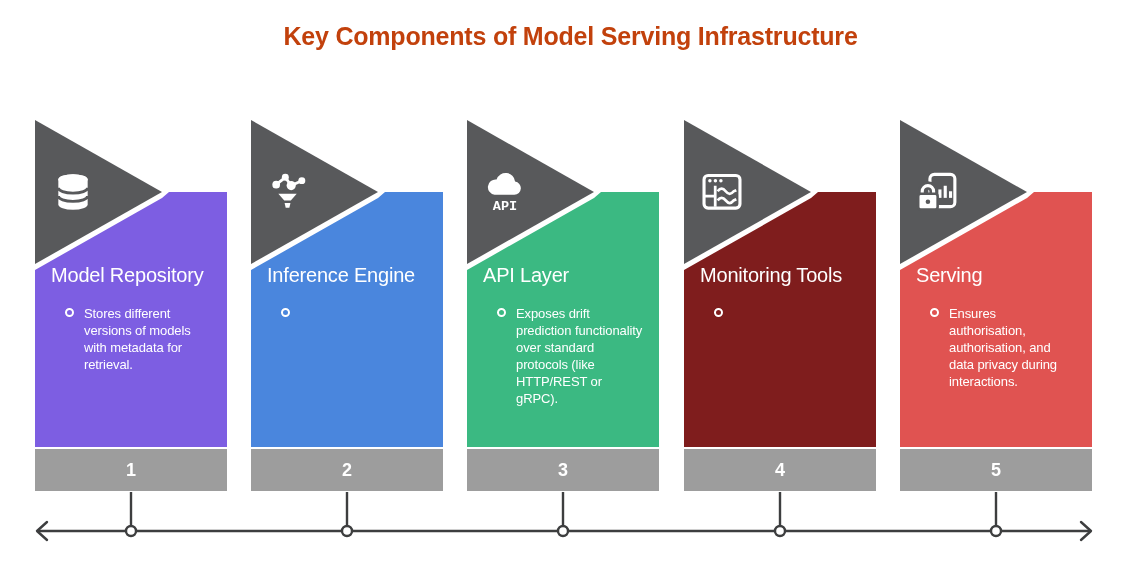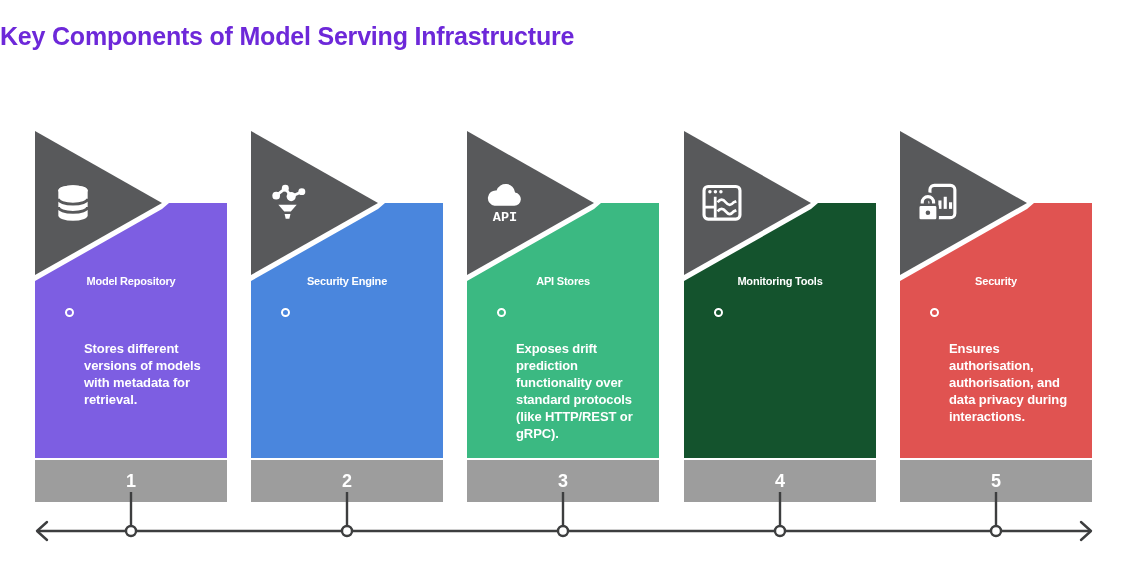--- a/index.html
+++ b/index.html
@@ -2,41 +2,41 @@
 <html><head>
 <meta charset="utf-8">
 <style>
   * { margin:0; padding:0; box-sizing:border-box; }
   html,body { background:#ffffff; }
   .stage {
     position:relative; width:1128px; height:580px; background:#fff; overflow:hidden;
     font-family:"Liberation Sans", sans-serif;
   }
   .main-title {
-    position:absolute; top:22px; left:0; width:100%; text-align:left;
-    font-size:25px; font-weight:bold; color:#6d28d9; letter-spacing:-0.2px;
+    position:absolute; top:22px; left:0; width:100%; text-align:center;
+    font-size:25px; font-weight:bold; color:#c2410c; letter-spacing:-0.2px;padding-left:13px;
   }
-  .card { position:absolute; top:11px; width:192px; height:412px; }
+  .card { position:absolute; top:0; width:192px; height:412px; }
   .tri {
     position:absolute; top:120px; left:0; width:127px; height:144px;
     background:#58595b; clip-path:polygon(0 0, 100% 50%, 0 100%);
   }
   .tri svg { position:absolute; left:16px; top:49px; width:44px; height:46px; }
   .body {
     position:absolute; top:192px; left:0; width:192px; height:255px;
     clip-path:polygon(0 78px, 127px 6px, 134px 0, 100% 0, 100% 100%, 0 100%);
     padding:72px 16px 0 16px; color:#fff;
   }
-  .body h3 { font-size:11px; font-weight:bold; text-align:center; letter-spacing:-0.2px; }
+  .body h3 { font-size:20px; font-weight:normal; text-align:left; letter-spacing:-0.2px; }
   .item { display:flex; margin:18px 0 0 14px; }
   .bullet {
     flex:0 0 auto; width:9px; height:9px; border:2.5px solid #fff; border-radius:50%;
     margin:3px 10px 0 0;
   }
-  .item p { font-size:13px; font-weight:bold; line-height:17px; width:142px; letter-spacing:-0.1px;margin-top:35px; }
+  .item p { font-size:13px; font-weight:normal; line-height:17px; width:142px; letter-spacing:-0.1px; }
   .numbar {
     position:absolute; top:449px; left:0; width:192px; height:42px; background:#9d9d9d;
     color:#fff; font-size:18px; font-weight:bold; text-align:center; line-height:42px;
   }
   .timeline { position:absolute; left:0; top:490px; width:1128px; height:80px; }
 </style>
 </head>
 <body>
 
 <div class="stage">
@@ -72,39 +72,39 @@
         </g>
         <circle cx="5" cy="8" r="2.1" fill="#fff"></circle>
         <circle cx="10" cy="4" r="1.9" fill="#fff"></circle>
         <circle cx="13.2" cy="8.5" r="2.5" fill="#fff"></circle>
         <circle cx="19" cy="5.8" r="1.9" fill="#fff"></circle>
         <path fill="#fff" d="M6.2 13 H16.2 L13 16.6 H9.4 Z"></path>
         <path fill="#fff" d="M9.6 18 H12.8 L12.2 20.6 H10.2 Z"></path>
       </svg>
     </div>
     <div class="body" style="background-color: rgb(74, 134, 221);">
-      <h3>Security Engine</h3>
+      <h3>Inference Engine</h3>
       <div class="item">
         <span class="bullet"></span>
       </div>
     </div>
     <div class="numbar">
       <span>2</span>
     </div>
   </div>
 
   <div class="card" style="left:467px">
     <div class="tri">
       <svg viewBox="0 0 24 24">
         <path fill="#fff" d="M6.3 13.5 h10.8 a3.6 3.6 0 0 0 .4-7.17 A5.2 5.2 0 0 0 7.4 5.2 A3.9 3.9 0 0 0 6.3 13.5 z"></path>
         <text x="12" y="21.6" text-anchor="middle" fill="#fff" font-size="7.4" font-weight="bold" font-family="Liberation Mono, monospace">API</text>
       </svg>
     </div>
     <div class="body" style="background-color: rgb(59, 185, 130);">
-      <h3>API Stores</h3>
+      <h3>API Layer</h3>
       <div class="item">
         <span class="bullet"></span>
         <p>Exposes drift prediction functionality over standard protocols (like HTTP/REST or gRPC).</p>
       </div>
     </div>
     <div class="numbar">
       <span>3</span>
     </div>
   </div>
 
@@ -114,21 +114,21 @@
         <rect x="2.2" y="3" width="19.6" height="17.8" rx="2.2" fill="none" stroke="#fff" stroke-width="1.7"></rect>
         <circle cx="5.4" cy="5.9" r="0.95" fill="#fff"></circle>
         <circle cx="8.4" cy="5.9" r="0.95" fill="#fff"></circle>
         <circle cx="11.4" cy="5.9" r="0.95" fill="#fff"></circle>
         <line x1="8.3" y1="8.6" x2="8.3" y2="20" stroke="#fff" stroke-width="1.5"></line>
         <line x1="2.6" y1="14.2" x2="8.3" y2="14.2" stroke="#fff" stroke-width="1.5"></line>
         <path d="M9.6 11.6 q2.2 -2.8 4.4 0 t4.4 0 l1.4 -0.6" fill="none" stroke="#fff" stroke-width="1.5"></path>
         <path d="M9.6 16.6 q2.2 -2.8 4.4 0 t4.4 0 l1.4 -0.6" fill="none" stroke="#fff" stroke-width="1.5"></path>
       </svg>
     </div>
-    <div class="body" style="background-color: #14532d;">
+    <div class="body" style="background-color: #7f1d1d;">
       <h3>Monitoring Tools</h3>
       <div class="item">
         <span class="bullet"></span>
       </div>
     </div>
     <div class="numbar">
       <span>4</span>
     </div>
   </div>
 
@@ -139,21 +139,21 @@
         <rect x="12.2" y="10.6" width="1.7" height="4.6" fill="#fff"></rect>
         <rect x="15.1" y="8.6" width="1.7" height="6.6" fill="#fff"></rect>
         <rect x="18" y="11.6" width="1.7" height="3.6" fill="#fff"></rect>
         <path d="M3.4 13.6 v-2 a3.1 3.1 0 0 1 6.2 0 v2" fill="none" stroke="#58595b" stroke-width="4.6"></path>
         <path d="M3.4 13.6 v-2 a3.1 3.1 0 0 1 6.2 0 v2" fill="none" stroke="#fff" stroke-width="1.7"></path>
         <rect x="1.2" y="13" width="10.6" height="8.6" rx="1.4" fill="#fff" stroke="#58595b" stroke-width="1.4"></rect>
         <circle cx="6.5" cy="17.3" r="1.25" fill="#58595b"></circle>
       </svg>
     </div>
     <div class="body" style="background-color: rgb(224, 83, 81);">
-      <h3>Security</h3>
+      <h3>Serving</h3>
       <div class="item">
         <span class="bullet"></span>
         <p>Ensures authorisation, authorisation, and data privacy during interactions.</p>
       </div>
     </div>
     <div class="numbar">
       <span>5</span>
     </div>
   </div>
 

